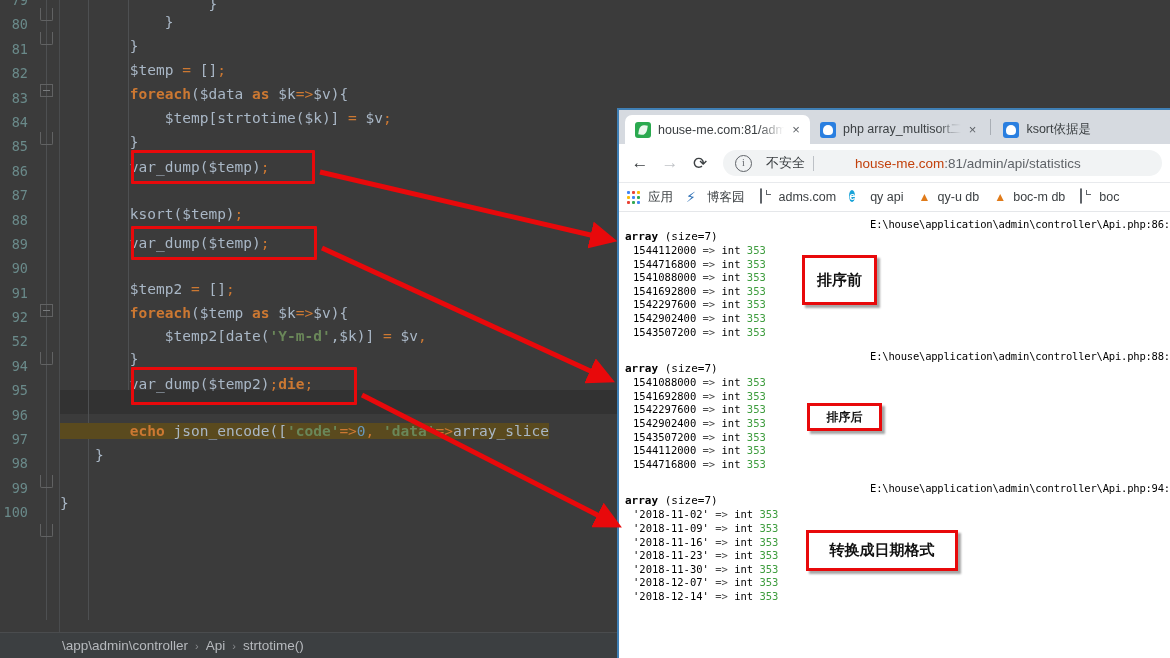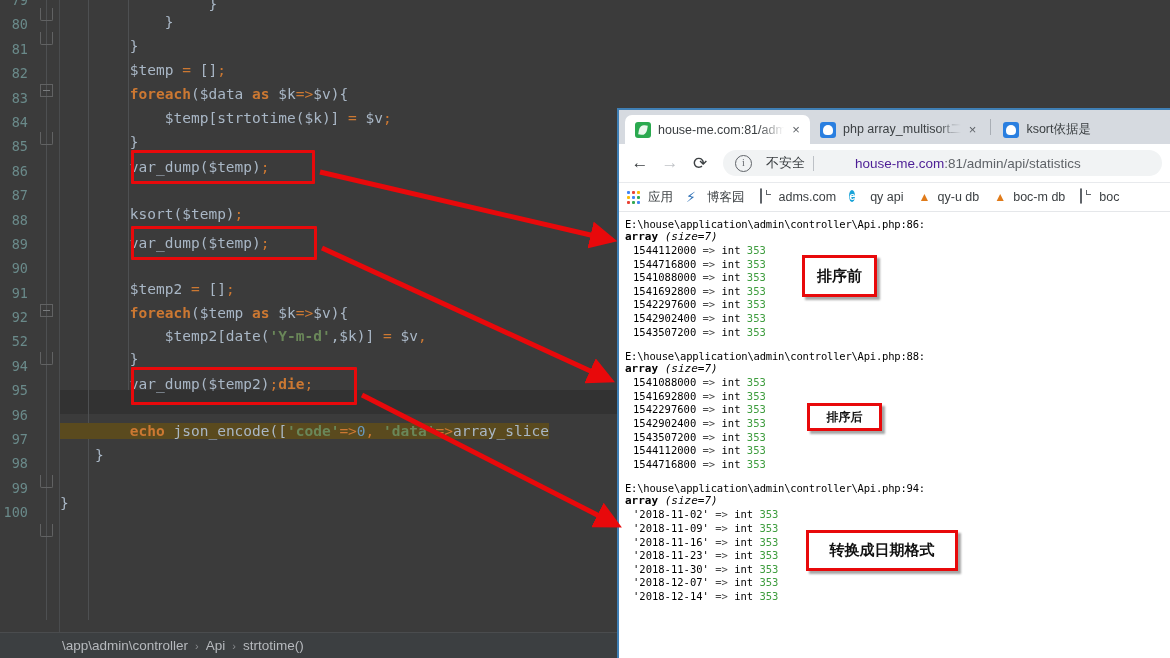--- a/index.html
+++ b/index.html
@@ -165,21 +165,21 @@
     display: flex; align-items: center; padding: 0 12px; margin-left: 6px;
     font-size: 13.5px; color: #202124; overflow: hidden; white-space: nowrap;
   }
   .info-icon {
     width: 15px; height: 15px; border: 1.4px solid #5f6368; border-radius: 50%;
     color: #5f6368; font-size: 10px; line-height: 13px; text-align: center;
     flex: 0 0 15px; margin-right: 6px; font-family: "Liberation Serif", serif;
   }
   .insecure-label { color: #3c4043; margin-right: 8px; font-size: 13px; margin-left: 8px; }
   .omni-sep { width: 1px; height: 15px; background: #bdc1c6; margin-right: 9px; flex: 0 0 1px; }
-  .url-host { color: #4c1d95; padding-left: 32px; }
+  .url-host { color: #c2410c; padding-left: 32px; }
   .url-rest { color: #5f6368; }
 
   #bookmarks {
     height: 28px; background: #ffffff; display: flex; align-items: center;
     padding: 0 8px; font-size: 12.5px; color: #3c4043; overflow: hidden;
     border-bottom: 1px solid #e5e7ea;
   }
   .bm { display: flex; align-items: center; margin-right: 13px; white-space: nowrap; }
   .bm-ico { width: 16px; height: 16px; margin-right: 5px; flex: 0 0 16px; position: relative; }
   .ico-apps { display: grid; grid-template-columns: repeat(3, 3px); grid-template-rows: repeat(3, 3px); gap: 2px; margin-top: 2px; }
@@ -198,24 +198,24 @@
   .ico-pma { width: 16px; height: 16px; color: #e07b1a; font-size: 12px; line-height: 16px; text-align: center; }
 
   #page {
     position: relative; background: #ffffff; height: 100%;
     padding: 6px 0 0 6px;
     font-family: "DejaVu Sans Mono", monospace;
     font-size: 11px;
     color: #000000;
   }
   .dump-block { margin-bottom: 11px; position: relative; }
-  .dump-path { font-size: 10.5px; color: #000; letter-spacing: -0.2px; white-space: nowrap; }
+  .dump-path { font-size: 10.5px; color: #000; letter-spacing: -0.2px; white-space: nowrap; text-align: right; }
   .dump-arr { font-size: 11px; }
   .dump-arr .akw { font-weight: bold; }
-  .dump-arr .asz { font-style: italic; }
+  .dump-arr .asz { }
   .dump-rows { margin-top: 1px; }
   .dump-row { white-space: nowrap; line-height: 13.6px; padding-left: 8px; font-size: 10.5px; }
   .dk { color: #000; }
   .darrow { color: #4a4a4a; }
   .dtype { color: #000; }
   .dval { color: #3f9d3f; }
 
   .cn-label {
     position: absolute;
     background: #ffffff;
@@ -430,21 +430,21 @@
               <div class="dump-row"><span class="dk">'2018-11-09'</span> <span class="darrow">=&gt;</span> <span class="dtype">int</span> <span class="dval">353</span></div>
               <div class="dump-row"><span class="dk">'2018-11-16'</span> <span class="darrow">=&gt;</span> <span class="dtype">int</span> <span class="dval">353</span></div>
               <div class="dump-row"><span class="dk">'2018-11-23'</span> <span class="darrow">=&gt;</span> <span class="dtype">int</span> <span class="dval">353</span></div>
               <div class="dump-row"><span class="dk">'2018-11-30'</span> <span class="darrow">=&gt;</span> <span class="dtype">int</span> <span class="dval">353</span></div>
               <div class="dump-row"><span class="dk">'2018-12-07'</span> <span class="darrow">=&gt;</span> <span class="dtype">int</span> <span class="dval">353</span></div>
               <div class="dump-row"><span class="dk">'2018-12-14'</span> <span class="darrow">=&gt;</span> <span class="dtype">int</span> <span class="dval">353</span></div>
             </div>
           </div>
         </div>
 
-      <div class="cn-label" style="left:183px; top:43px;  width:75px; height:42px; font-size:15px;">排序前</div>
+      <div class="cn-label" style="left:183px; top:43px;  width:75px; height:50px; font-size:15px;">排序前</div>
       <div class="cn-label" style="left:188px; top:191px; width:75px; height:28px; font-size:12px;">排序后</div>
       <div class="cn-label" style="left:187px; top:318px; width:152px; height:41px; font-size:15px;">转换成日期格式</div>
     </div>
   </div>
 
   <svg id="arrows" viewBox="0 0 1170 658">
     <defs>
       <marker id="ah" viewBox="0 0 10 10" refX="8" refY="5" markerWidth="5.5" markerHeight="5.5" orient="auto-start-reverse">
         <path d="M 0 0 L 10 5 L 0 10 z" fill="#e8090b"></path>
       </marker>

